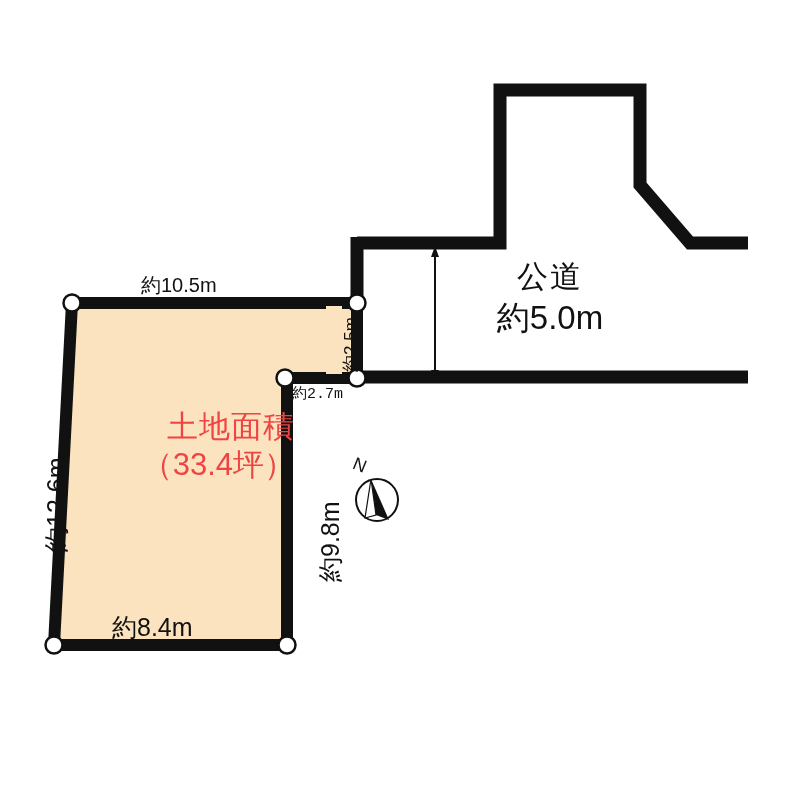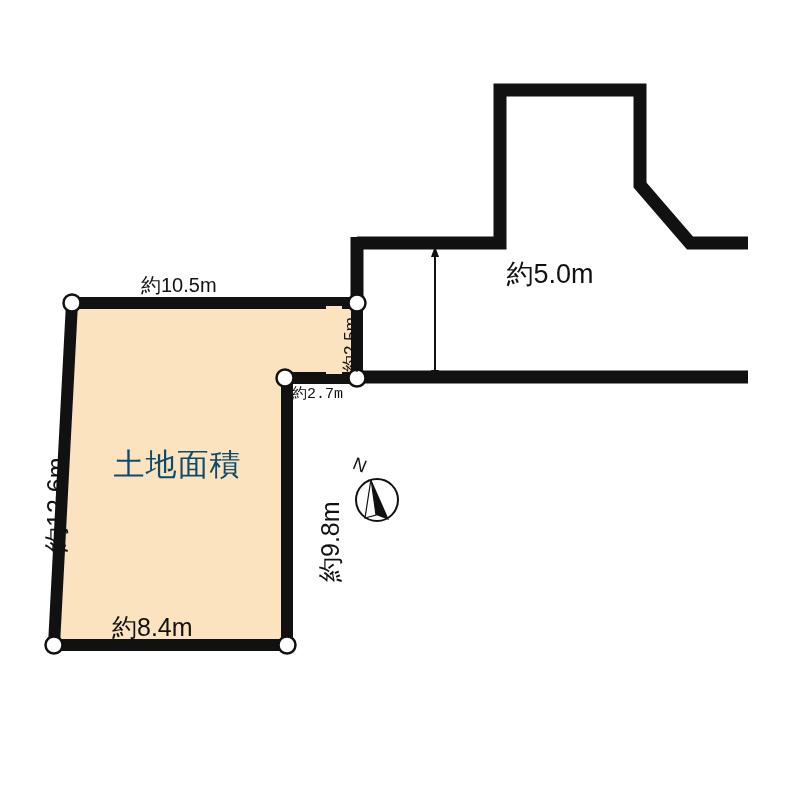--- a/index.html
+++ b/index.html
@@ -39,23 +39,22 @@
     transform: rotate(-90deg);
     transform-origin: 0 0;
   }
 
   
   #area-block {
     position: absolute;
     left: 60px;
     top: 408px;
     width: 235px;
-    text-align: center;
-    color: #0c4a6e;
-    margin-top: 38px;
+    text-align: right;
+    color: #ef4444;
   }
   #area-block .area-title {
     font-size: 31px;
     letter-spacing: 1px;
     line-height: 1.22;
   }
   #area-block .area-value {
     font-size: 34px;
     line-height: 1.22;
     white-space: nowrap;
@@ -78,21 +77,21 @@
     width: 220px;
     text-align: center;
     color: #111111;
   }
   #road-block .road-name {
     font-size: 31px;
     letter-spacing: 2px;
     line-height: 1.25;
   }
   #road-block .road-width {
-    font-size: 27px;
+    font-size: 33px;
     line-height: 1.25;
   }
 
   
   #compass-n {
     position: absolute;
     left: 353px;
     top: 455px;
     font-size: 18px;
     color: #111111;
@@ -164,19 +163,21 @@
 <div class="lbl dim-right rot90" style="left:318px; top:582px;">約9.8m</div>
 
 <div class="patch-2p5"></div>
 
 <div class="lbl dim-small rot90" style="left:342px; top:372px;">約2.5m</div>
 
 <div class="lbl dim-tiny" style="left:292px; top:387px;">約2.7m</div>
 
 <div id="area-block">
   <div class="area-title">土地面積</div>
+  <div class="area-tsubo">（33.4坪）</div>
 </div>
 
 <div id="road-block">
+  <div class="road-name">公道</div>
   <div class="road-width">約5.0m</div>
 </div>
 
 <div id="compass-n">N</div>
 
 </body></html>

